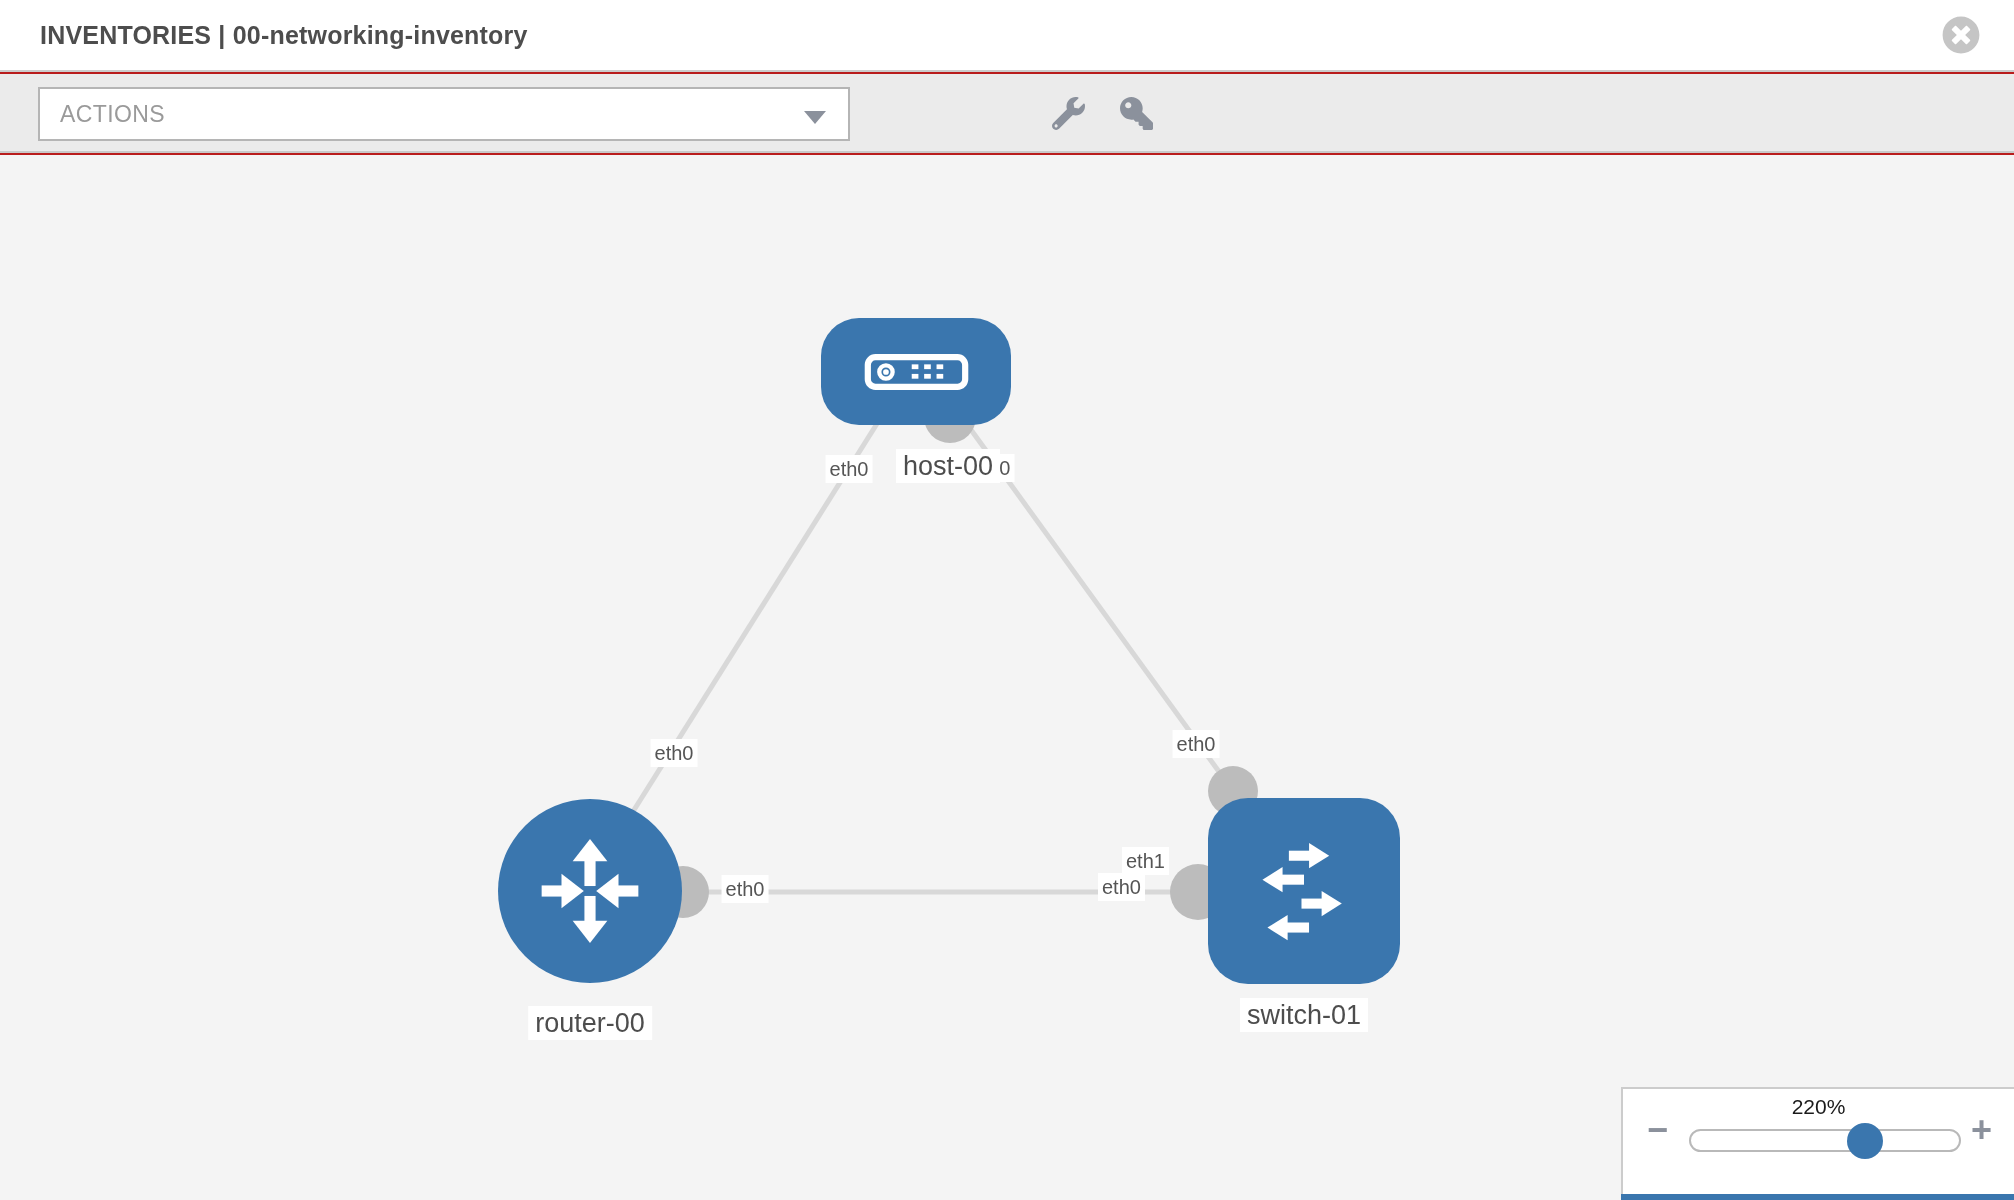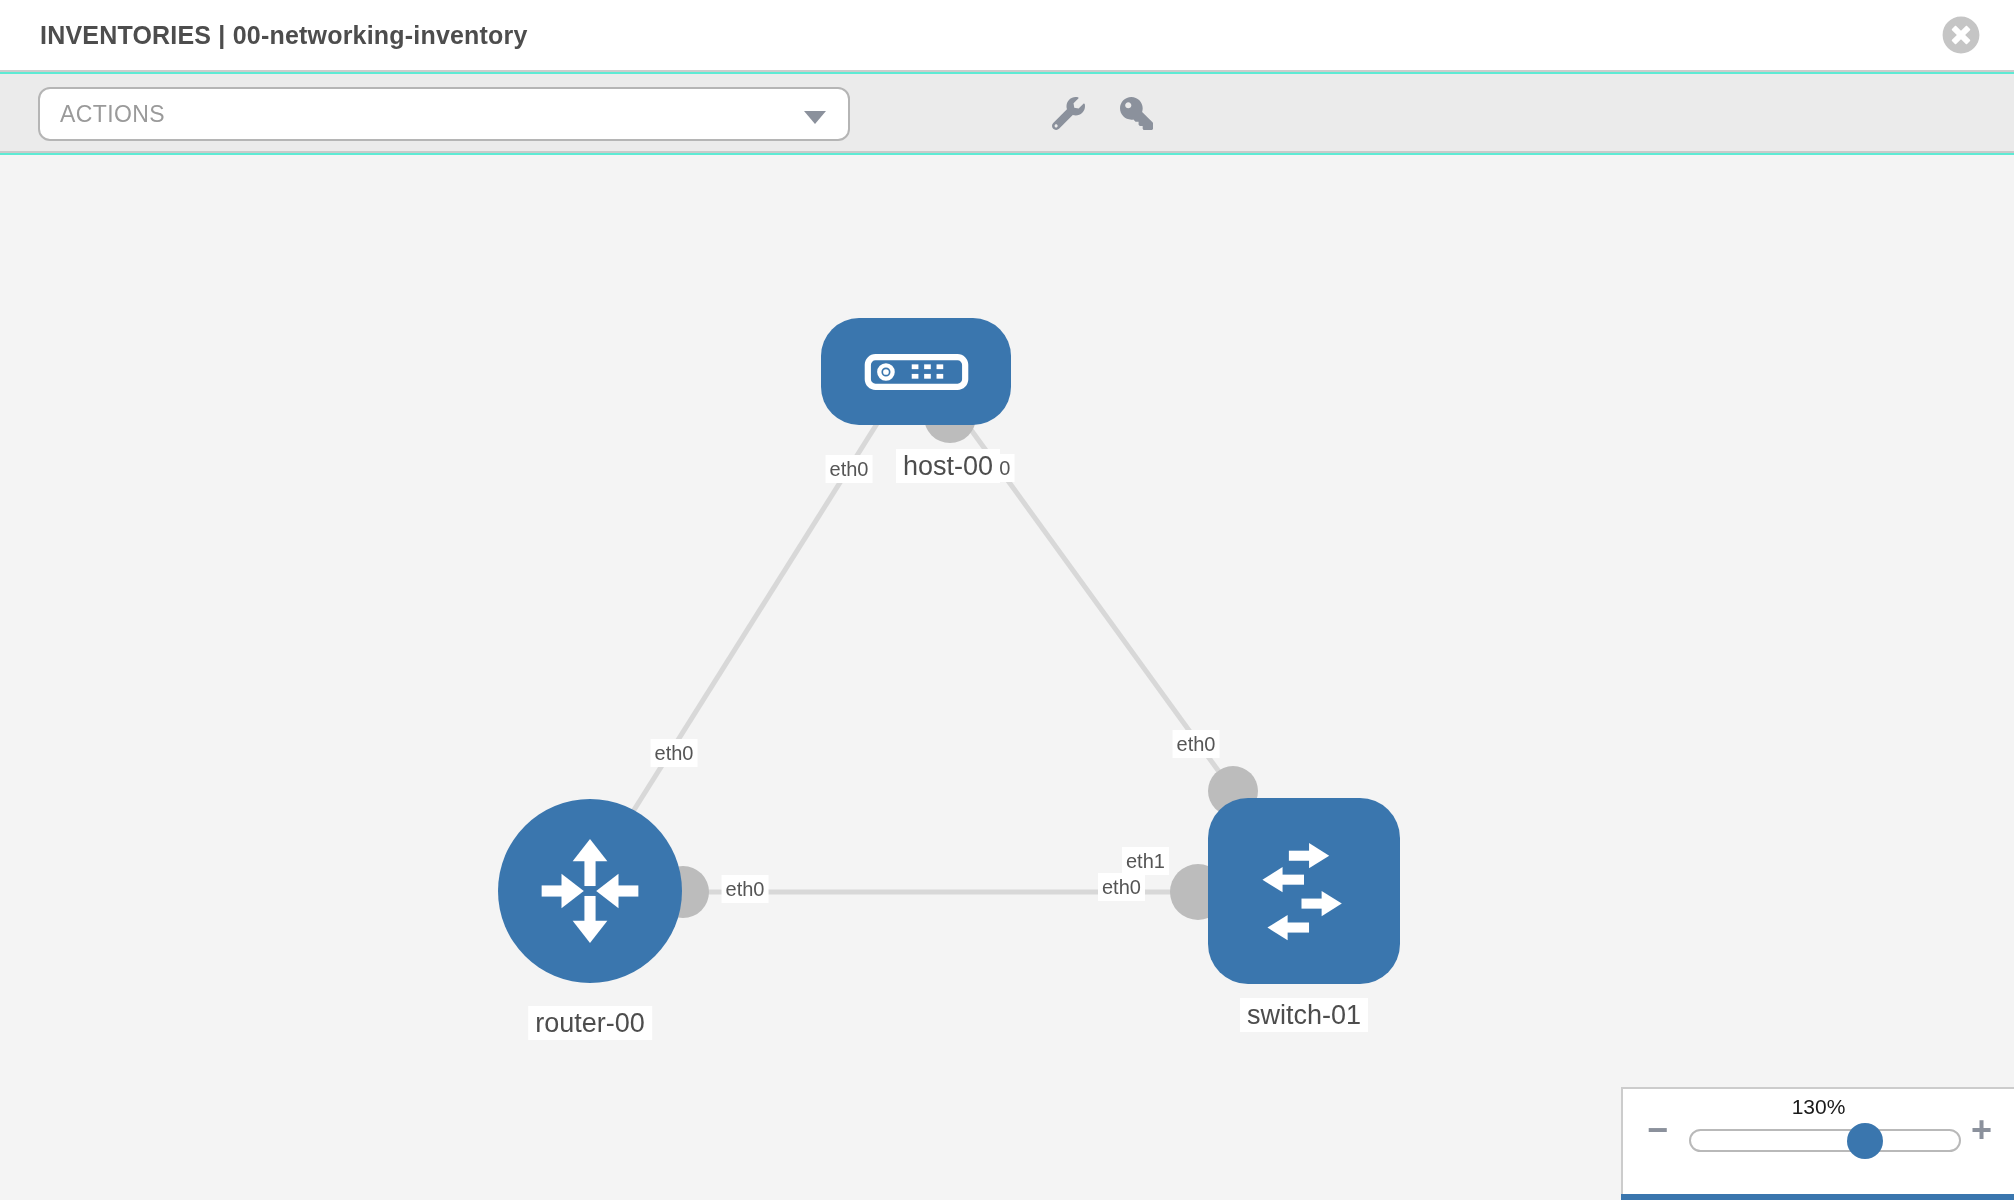--- a/index.html
+++ b/index.html
@@ -1,31 +1,31 @@
 <!DOCTYPE html>
 <html><head>
 <meta charset="utf-8">
 <style>
   * { margin:0; padding:0; box-sizing:border-box; }
   html,body { width:2014px; height:1200px; overflow:hidden;
               font-family:"Liberation Sans", sans-serif; background:#f4f4f4; }
-  .app { position:relative; width:2014px; height:1200px; background:#5eead4; }
+  .app { position:relative; width:2014px; height:1200px; background:#b91c1c; }
 
   
   .hdr { position:absolute; left:0; top:0; width:2014px; height:72px;
          background:#ffffff; border-bottom:2px solid #cccccc; }
   .hdr-title { position:absolute; left:40px; top:0; line-height:70px;
                font-size:25px; font-weight:bold; color:#4d4d4d; letter-spacing:.2px; }
   .close-btn { position:absolute; right:34px; top:16px; width:38px; height:38px; cursor:pointer; }
 
   
   .tbar { position:absolute; left:0; top:74px; width:2014px; height:79px;
           background:#ebebeb; border-bottom:2px solid #c9c9c9; }
   .ddl { position:absolute; top:13px; height:54px; background:#ffffff;
-         border:2px solid #b5b5b5; border-radius:12px; }
+         border:2px solid #b5b5b5; border-radius:0; }
   .ddl-actions { left:38px;  width:812px; }
   .ddl-search  { left:1183px; width:798px; }
   .ddl-text { position:absolute; left:20px; top:0; line-height:50px;
               font-size:23px; color:#9a9a9a; letter-spacing:.4px; }
   .caret { position:absolute; top:22px; width:0; height:0;
            border-left:11px solid transparent; border-right:11px solid transparent;
            border-top:13px solid #8b919c; }
   .caret-a { right:22px; } .caret-s { right:32px; }
   .tool-icon { position:absolute; top:23px; width:33px; height:33px; }
   .icon-wrench { left:1052px; } .icon-key { left:1120px; }
@@ -167,21 +167,21 @@
     <span class="iface-label ctr" style="left:745px;  top:734px;">eth0</span>
     <span class="iface-label ctr" style="left:1196px; top:589px;">eth0</span>
     <span class="iface-label" style="left:1098px; top:718px;">eth0</span>
     <span class="iface-label" style="left:1122px; top:692px;">eth1</span>
 
     <span class="name-label" style="left:916px;  top:311px;margin-left:32px;">host-00</span>
     <span class="name-label" style="left:590px;  top:860px;margin-top:8px;">router-00</span>
     <span class="name-label" style="left:1304px; top:860px;">switch-01</span>
 
     <div class="zoom-panel">
-      <div class="zoom-level">130%</div>
+      <div class="zoom-level">220%</div>
       <div class="zoom-minus">−</div>
       <div class="zoom-track"></div>
       <div class="zoom-thumb"></div>
       <div class="zoom-plus">+</div>
     </div>
     <div class="panel-accent"></div>
 
   </div>
 </div>
 

